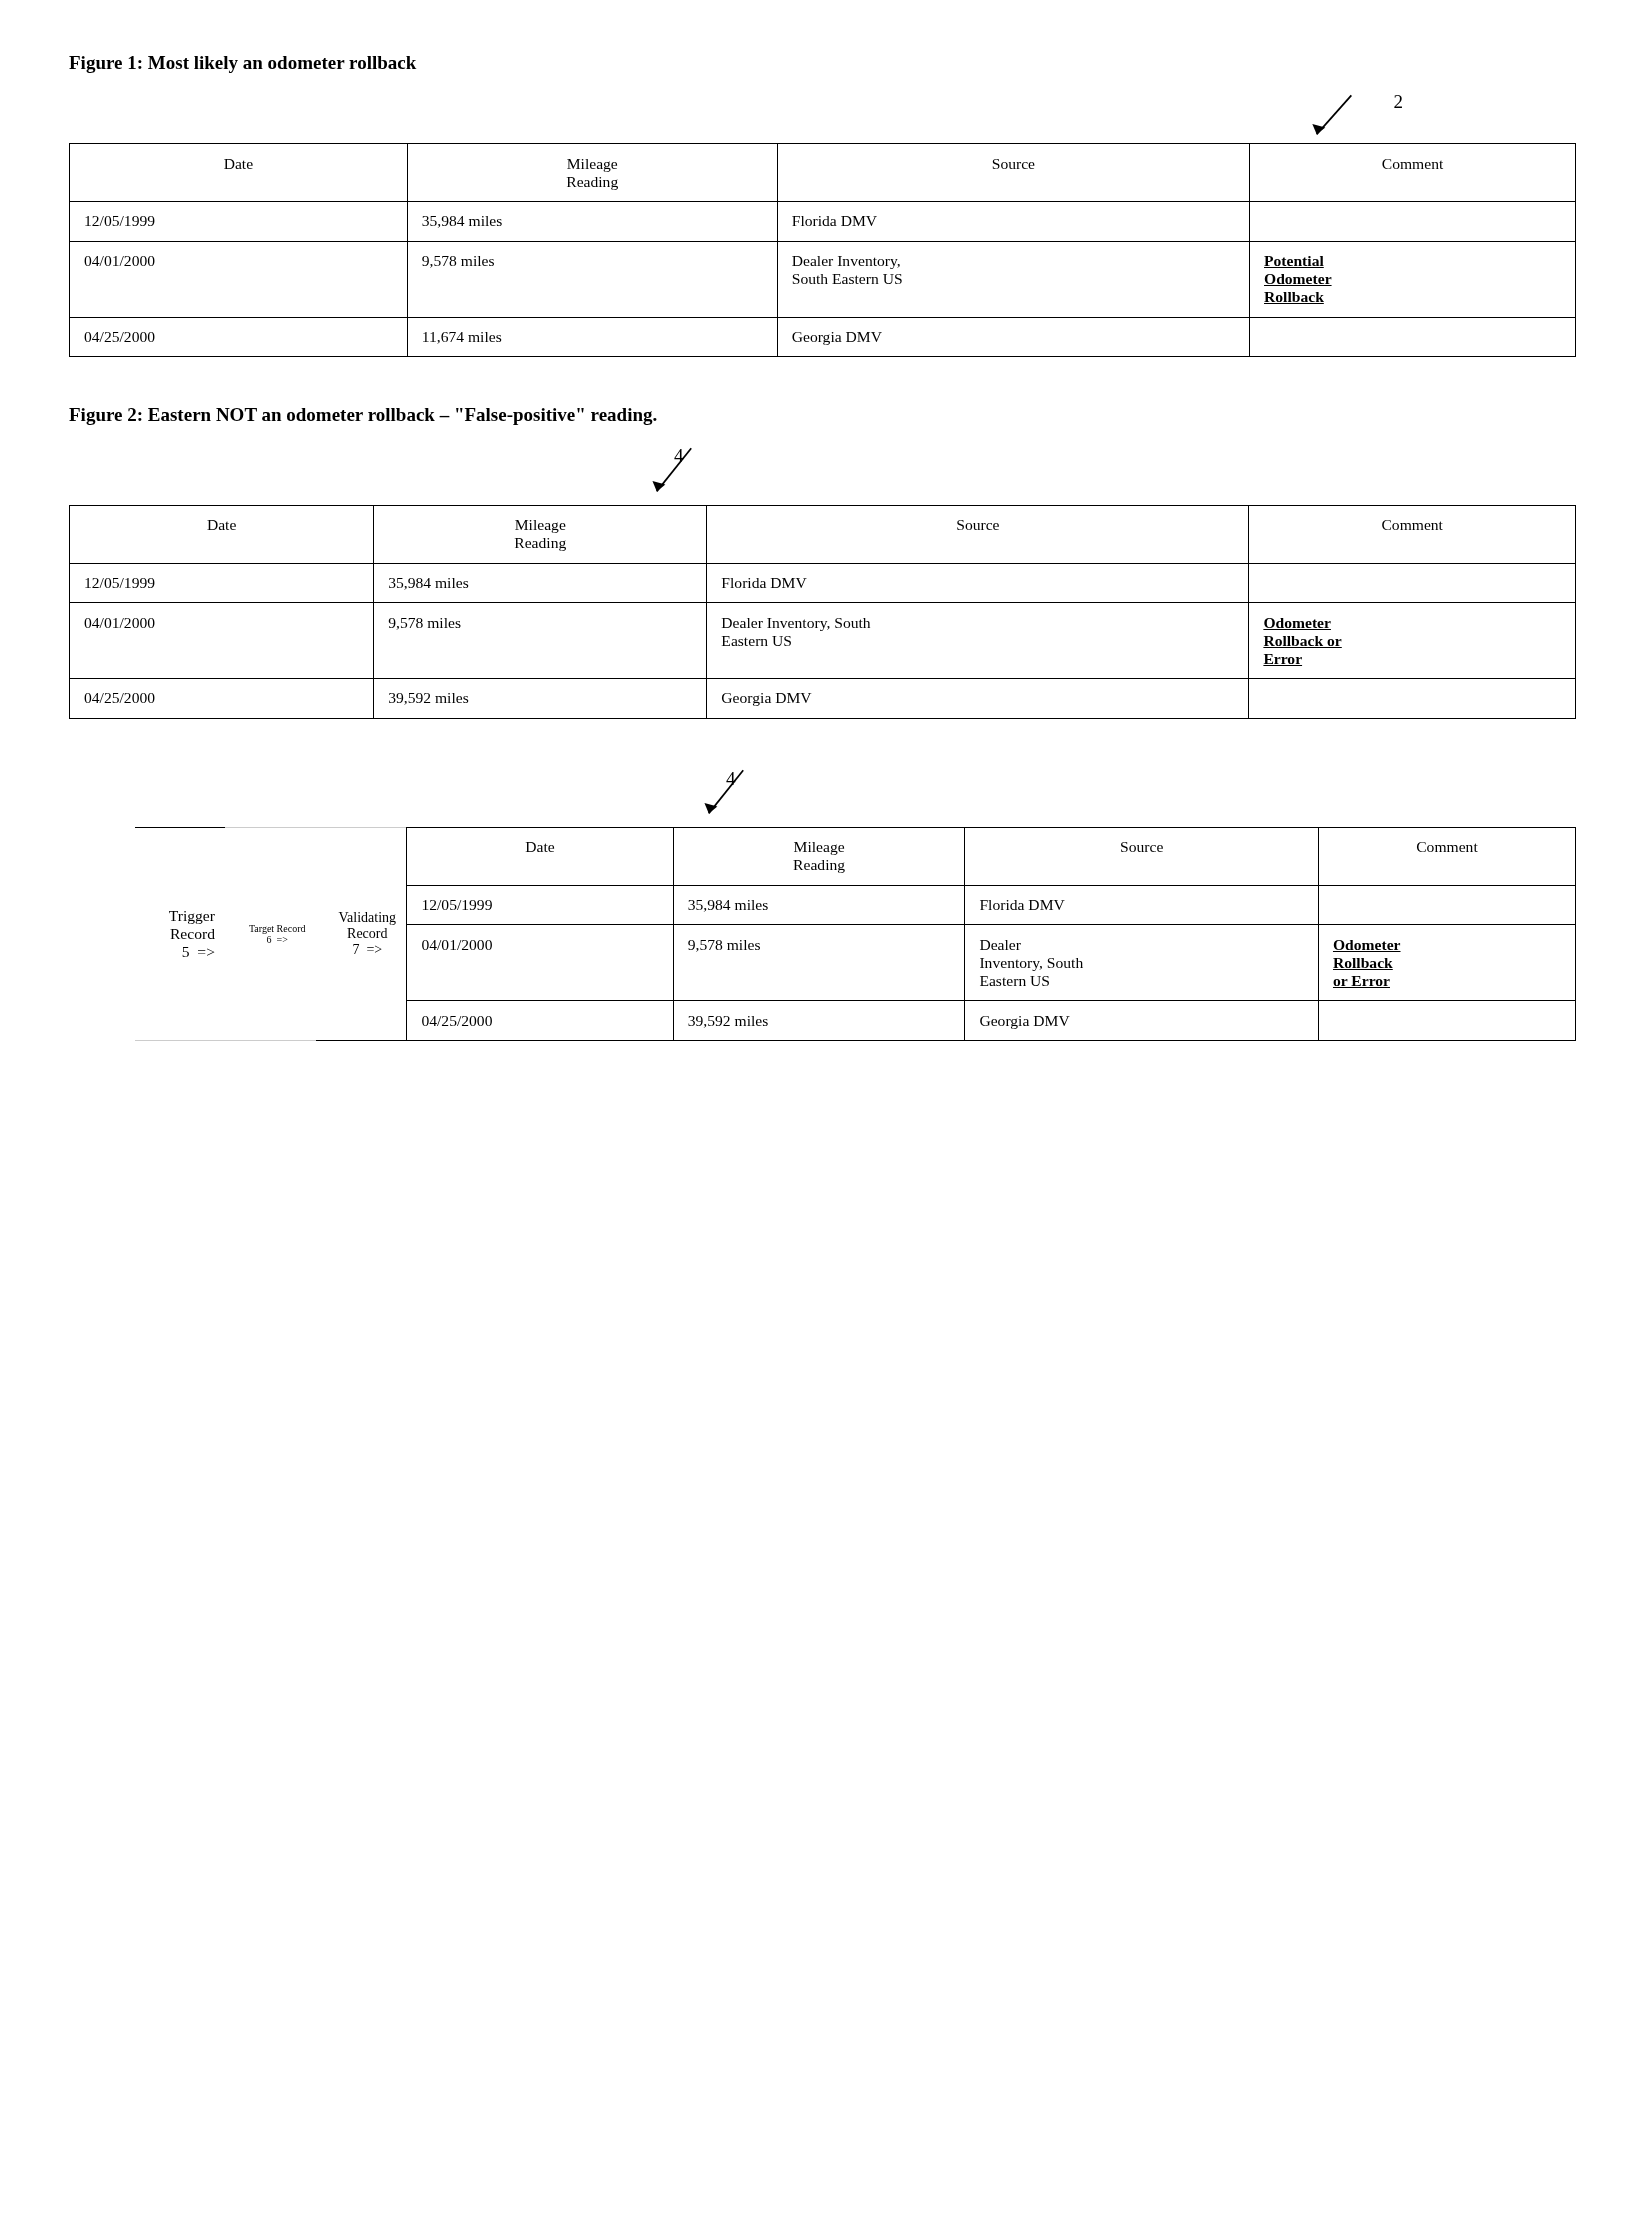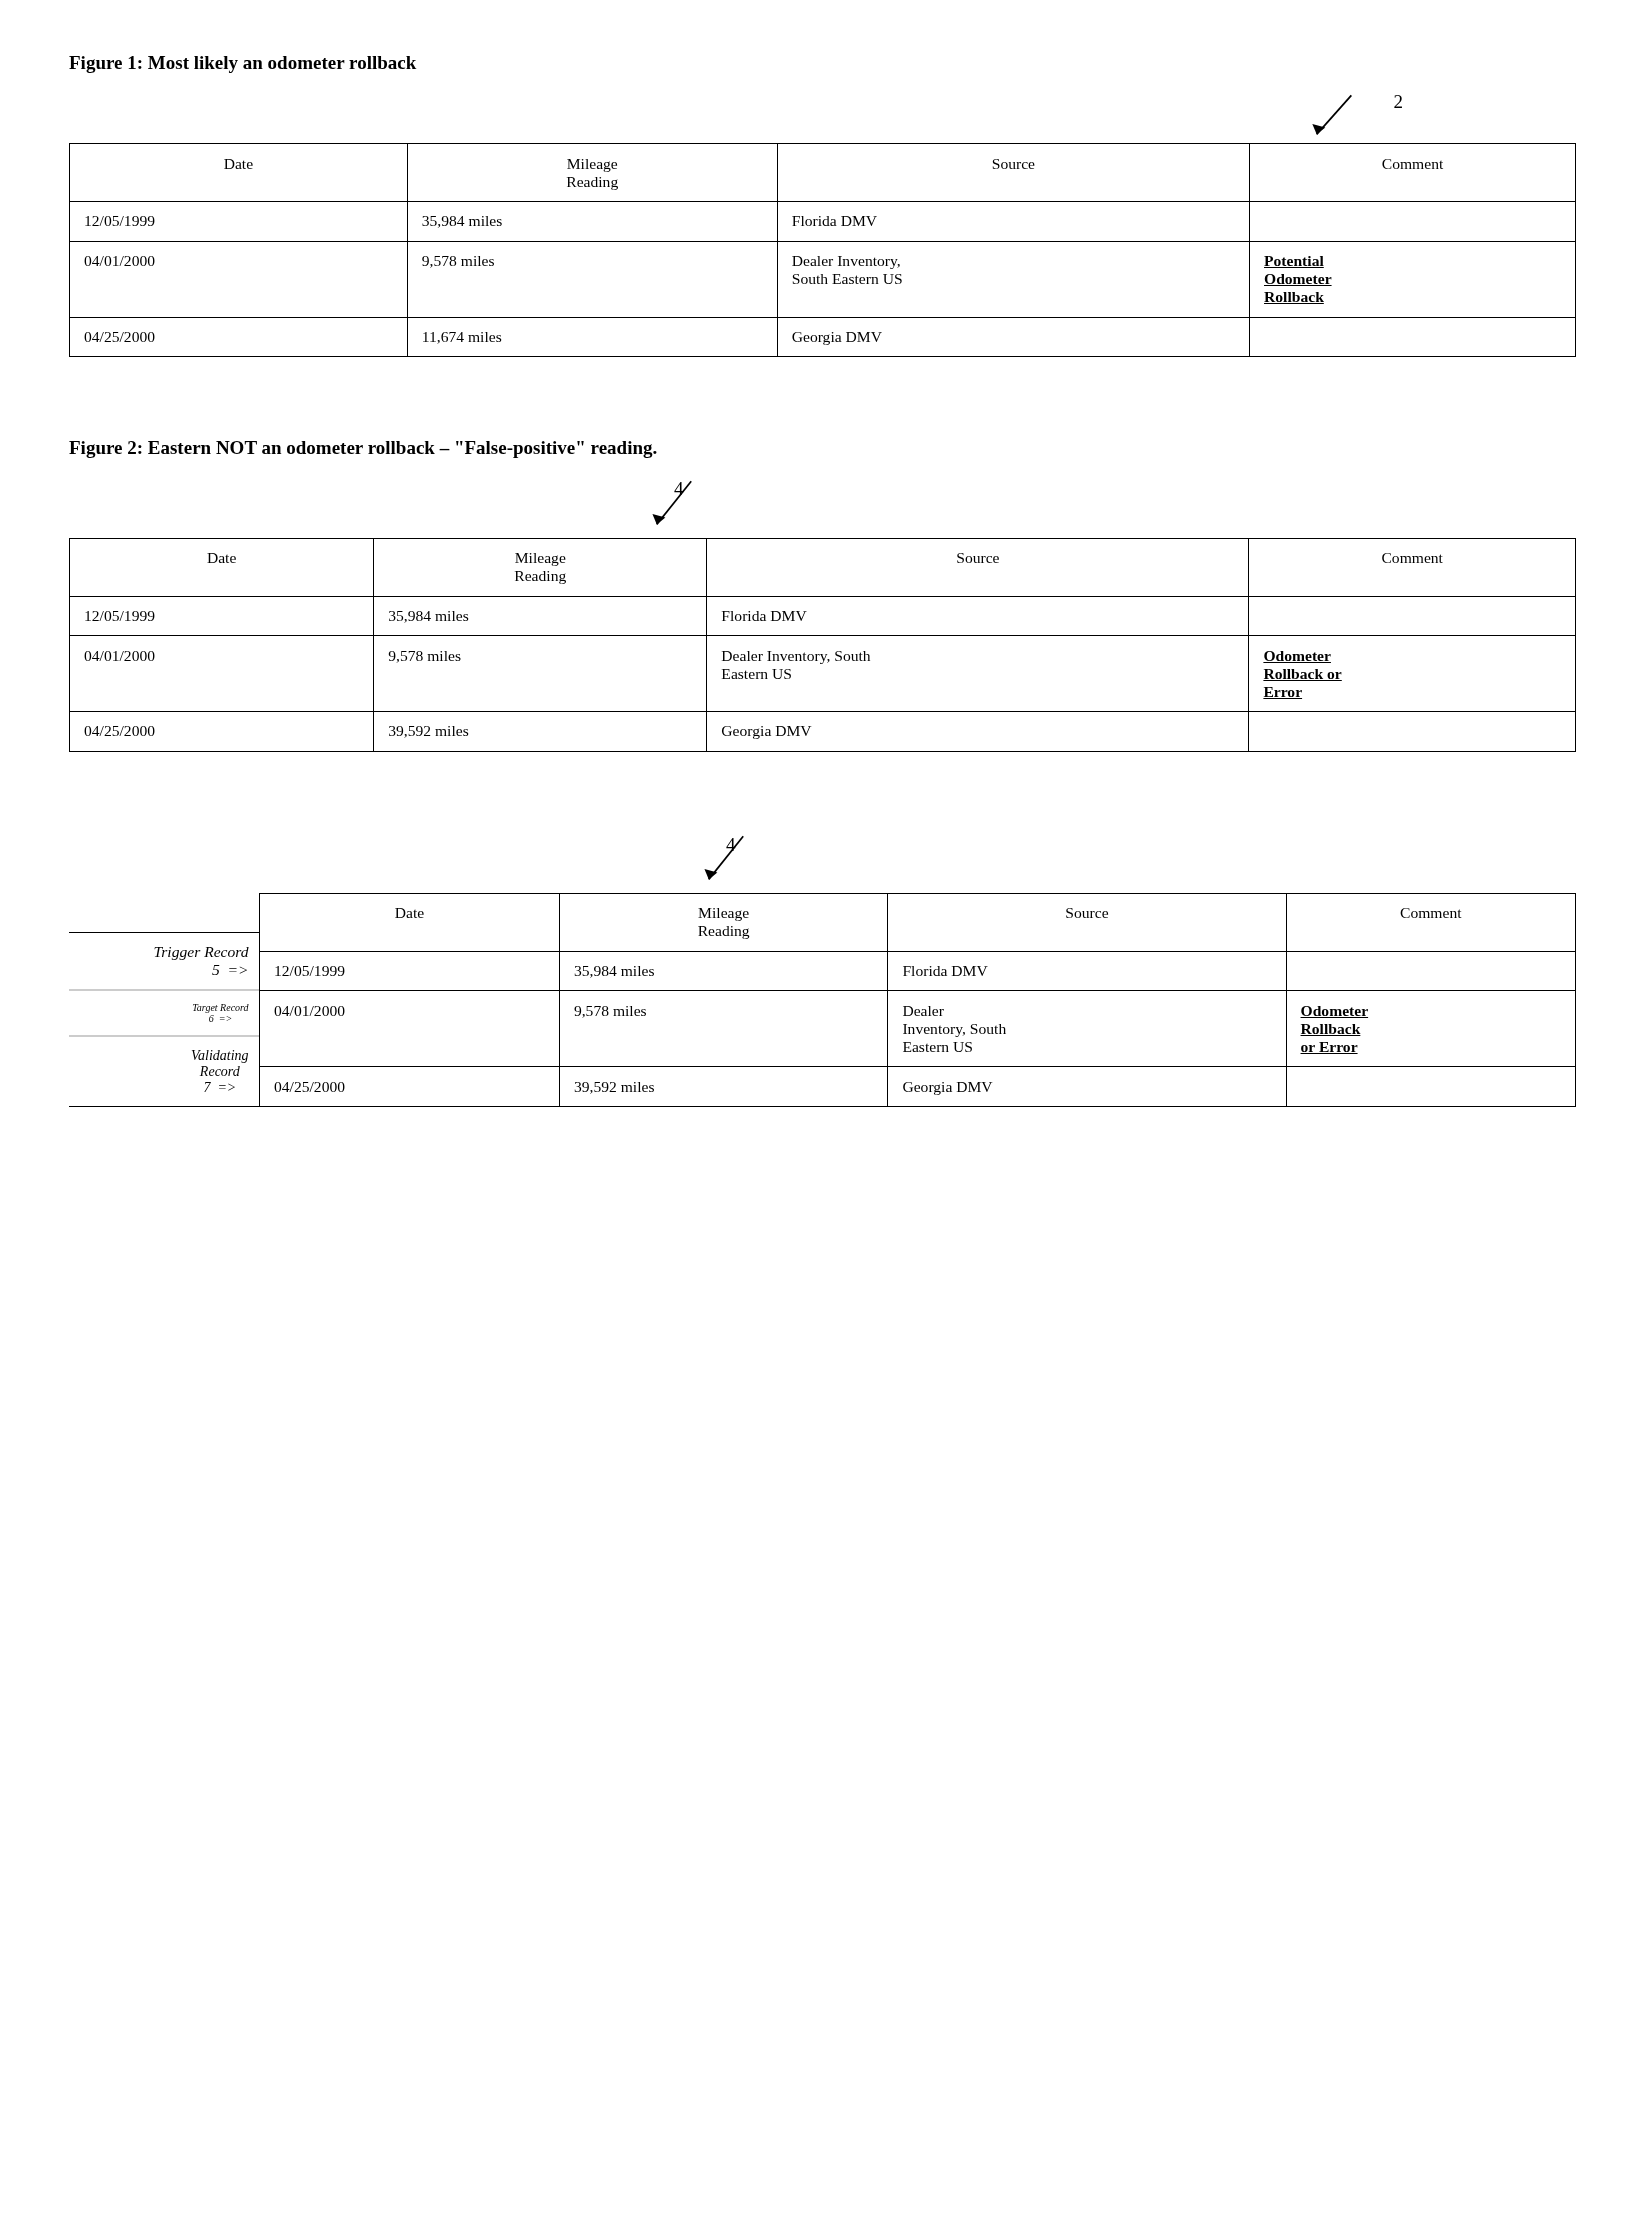--- a/index.html
+++ b/index.html
@@ -6,21 +6,21 @@
     body {
       background: #fff;
       font-family: "Times New Roman", Times, serif;
       font-size: 15.6px;
       color: #000;
       width: 1645px;
       min-height: 2239px;
       padding: 52px 69px;
     }
     .figure-section {
-      margin-bottom: 80px;
+      margin-bottom: 47px;
     }
     .figure-title {
       font-size: 19px;
       font-weight: bold;
       margin-bottom: 17.3px;
     }
     .figure-wrapper {
       position: relative;
     }
     table {
@@ -144,21 +144,21 @@
     <div style="position:relative; height:61px; margin-left:190px;">
       <svg style="position:absolute; left:415px; top:0;" width="104" height="56" viewBox="0 0 120 65">
         <line x1="80" y1="5" x2="40" y2="55" stroke="black" stroke-width="2"></line>
         <polygon points="40,55 35,43 50,47" fill="black"></polygon>
       </svg>
       <span style="position:absolute; left:467px; top:1.7px; font-size:19px;">4</span>
     </div>
 
     <div style="display:flex; align-items:stretch;">
 
-      <div style="display:flex; flex-direction:column; min-width:190px;font-style:italic;">
+      <div style="display:flex; flex-direction:row; min-width:190px;">
 
         <div style="border:none; padding:10.4px 10.4px; font-size:15.6px; display:flex; align-items:center; justify-content:flex-end; visibility:hidden;">Header</div>
 
         <div style="padding:10.4px 10.4px; font-size:15.6px; text-align:right; display:flex; align-items:center; justify-content:flex-end; flex:1; border-top:1.7px solid #000; border-bottom:0.9px solid #ccc;">Trigger Record<br>5 &nbsp;=&gt;</div>
 
         <div style="padding:10.4px 10.4px; font-size:10px; text-align:center; display:flex; align-items:center; justify-content:flex-end; flex:1; border-top:0.9px solid #ccc; border-bottom:0.9px solid #ccc;">Target Record<br>6 &nbsp;=&gt;</div>
 
         <div style="padding:10.4px 10.4px; font-size:14px; text-align:center; display:flex; align-items:center; justify-content:flex-end; flex:1; border-top:0.9px solid #ccc; border-bottom:1.7px solid #000;">Validating<br>Record<br>7 &nbsp;=&gt;</div>
       </div>
 

